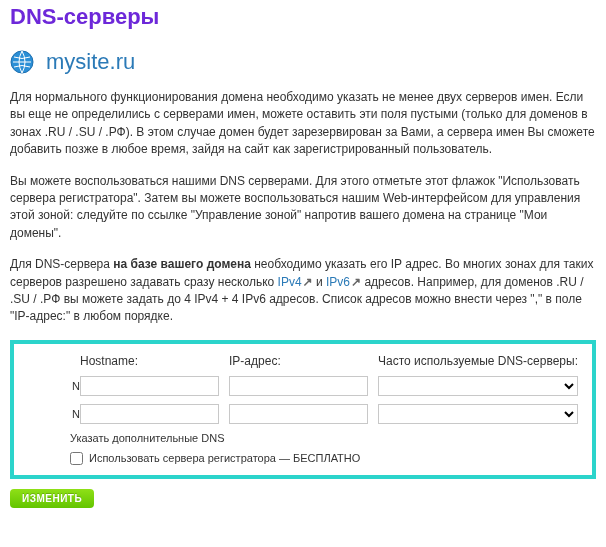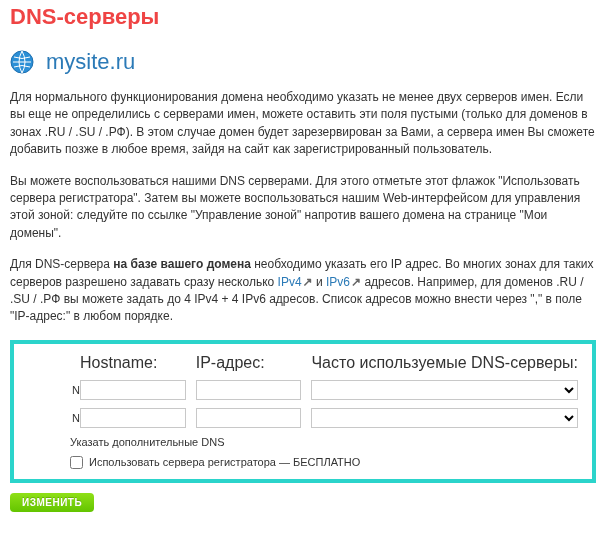--- a/index.html
+++ b/index.html
@@ -1,28 +1,28 @@
 <!DOCTYPE html>
 <html><head>
   <meta charset="utf-8">
   <style>
     * { box-sizing: border-box; margin: 0; padding: 0; }
     body { width: 606px; font-family: Arial, Helvetica, sans-serif; font-size: 12px; color: #333; background: #fff; padding: 4px 10px 14px 10px; }
-    h1 { font-size: 22px; font-weight: bold; color: #ef4444; margin-bottom: 14px; }
+    h1 { font-size: 22px; font-weight: bold; color: #6d28d9; margin-bottom: 14px; }
     .domain-row { display: flex; align-items: center; margin-bottom: 14px; margin-top: 19px; }
     .globe-icon { width: 24px; height: 24px; margin-right: 12px; flex: none; }
     .domain-name { font-size: 22px; color: #2B7AB7; }
     p.block { margin-bottom: 14px; line-height: 1.45; color: #333; }
     a.inline { color: #2B7AB7; text-decoration: none; }
     .ext { color: #666; font-weight: bold; margin-left: 1px; }
     b { font-weight: bold; text-align: right; }
 
     .panel { border: 4px solid #2BD4CB; margin-top: 6px; padding: 10px 14px 10px 14px; }
     .grid { display: grid; grid-template-columns: 42px 1fr 1fr 1fr; column-gap: 10px; row-gap: 8px; align-items: center; }
-    .hdr { font-size: 16px; color: #333; white-space: nowrap; }
+    .hdr { font-size: 12px; color: #333; white-space: nowrap; }
     .ns-label { font-size: 11px; color: #333; margin-left: 44px; }
     input.txt { width: 100%; height: 20px; border: 1px solid #c8c8c8; font-size: 12px; padding: 1px 3px; background: #fff; }
     select.sel { width: 100%; height: 20px; border: 1px solid #c8c8c8; background: #fff; font-size: 12px; }
 
     .extra-link { margin: 8px 0 8px 42px; font-size: 11px; }
     .extra-link span { color: #333; border-bottom: none; cursor: pointer; }
 
     .cb-row { display: flex; align-items: center; margin-left: 42px; margin-top: 4px; font-size: 11px; color: #333; }
     .cb-row input { margin-right: 6px; }
     .muted { color: #a8a8a8; }

